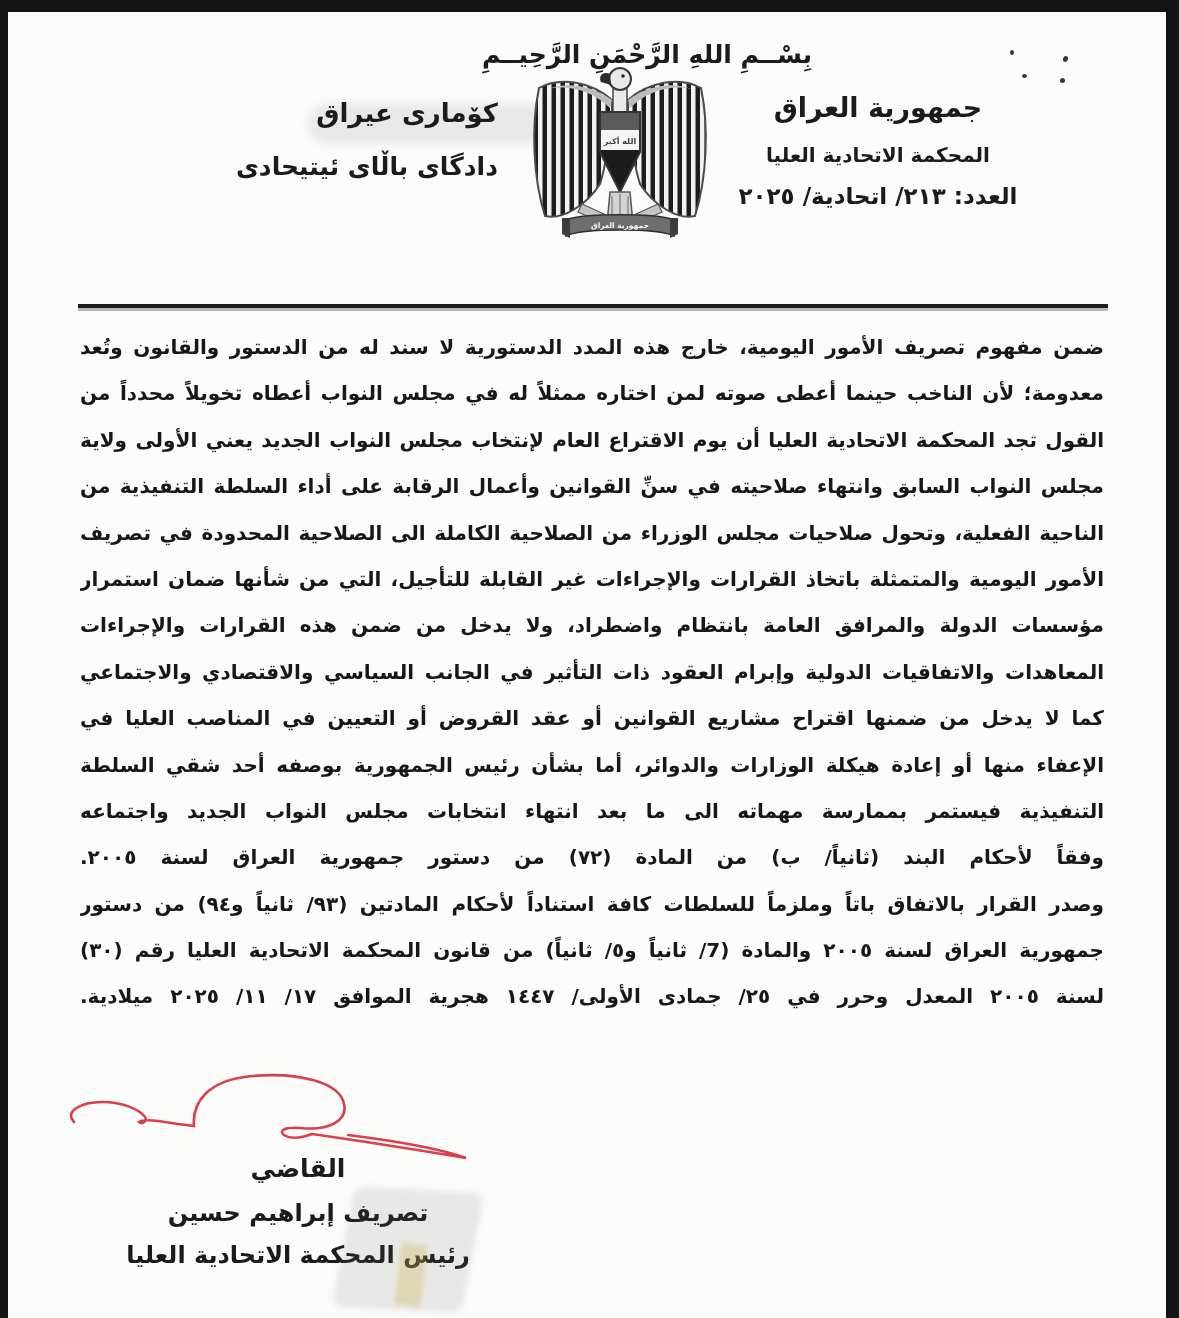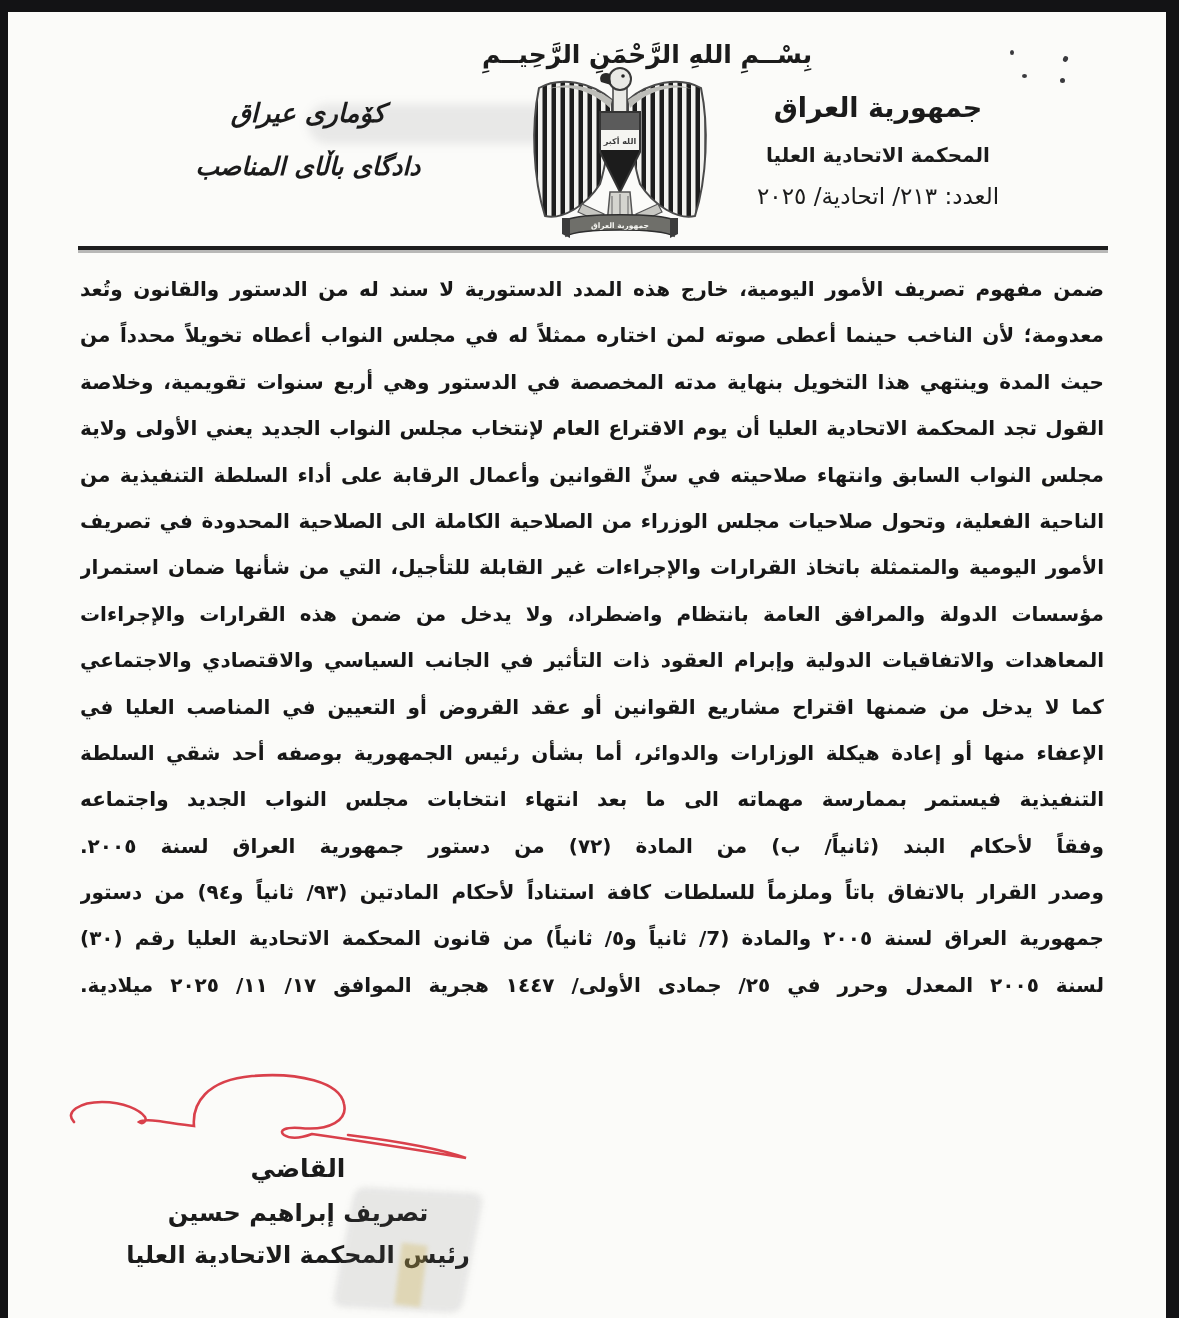--- a/index.html
+++ b/index.html
@@ -1,27 +1,27 @@
 <!DOCTYPE html>
 <html lang="ar"><head>
 <meta charset="utf-8">
 <title>Scanned court document</title>
 <style>
   html,body{margin:0;padding:0;background:#131315;width:1179px;height:1318px;overflow:hidden;
             font-family:"DejaVu Sans",sans-serif;}
   .page{position:absolute;left:8px;top:12px;width:1158px;height:1306px;background:#fbfbf9;color:#1b1b1b;}
   
-  .header{position:relative;height:234px;}
+  .header{position:relative;height:292px;}
   .bismillah{position:absolute;left:639px;top:28px;transform:translateX(-50%);
              font-size:25px;font-weight:700;white-space:nowrap;direction:rtl;}
   .hdr-right{position:absolute;left:712px;top:80px;width:316px;text-align:center;direction:rtl;}
   .hdr-right .r1{font-size:27px;font-weight:700;margin-bottom:20px;}
   .hdr-right .r2{font-size:20px;font-weight:700;margin-bottom:16px;letter-spacing:-1px;}
-  .hdr-right .num{font-size:23px;font-weight:400;}
-  .hdr-left{position:absolute;left:110px;top:86px;width:380px;text-align:center;direction:rtl;font-style:italic;}
+  .hdr-right .num{font-size:23px;font-weight:700;}
+  .hdr-left{position:absolute;left:110px;top:86px;width:380px;direction:rtl;}
   .hdr-left .k1{font-size:26px;font-weight:700;margin-bottom:24px;}
   .hdr-left .k2{font-size:25px;font-weight:700;letter-spacing:1px;}
   .emblem{position:absolute;left:512px;top:44px;width:200px;height:192px;}
   .rule{margin:0 58px 0 70px;height:4px;background:#1e1e1e;box-shadow:0 3px 0 rgba(60,60,60,.35);}
   
   .body-text{padding:16px 62px 0 72px;direction:rtl;}
   .bline{font-size:20px;font-weight:700;line-height:46.4px;height:46.4px;overflow:hidden;
          text-align:justify;text-align-last:justify;word-spacing:1px;color:#171717;}
   
   .sig-svg{position:absolute;left:38px;top:1048px;width:432px;height:112px;}
@@ -54,21 +54,21 @@
     <div class="bismillah">بِسْــمِ اللهِ الرَّحْمَنِ الرَّحِيــمِ</div>
 
     <div class="hdr-right">
       <div class="r1">جمهورية العراق</div>
       <div class="r2">المحكمة الاتحادية العليا</div>
       <div class="num">العدد: ٢١٣/ اتحادية/ ٢٠٢٥</div>
     </div>
 
     <div class="hdr-left">
       <div class="k1">كۆماری عیراق</div>
-      <div class="k2">دادگای باڵای المناصب</div>
+      <div class="k2">دادگای باڵای ئیتیحادی</div>
     </div>
 
     <svg class="emblem" viewBox="0 0 200 192">
       <defs>
         <pattern id="wingstripes" width="9" height="10" patternUnits="userSpaceOnUse">
           <rect width="9" height="10" fill="#f2f2ef"></rect>
           <rect x="4.5" width="4.5" height="10" fill="#1d1d1d"></rect>
         </pattern>
         <clipPath id="shieldclip">
           <path d="M80,56 L120,56 L120,96 L100,136 L80,96 Z"></path>
@@ -111,21 +111,20 @@
     <span class="speck s2"></span>
     <span class="speck s3"></span>
     <span class="speck s4"></span>
   </div>
 
   <div class="rule"></div>
 
   <div class="body-text" id="body-lines">
       <div class="bline" dir="rtl">ضمن مفهوم تصريف الأمور اليومية، خارج هذه المدد الدستورية لا سند له من الدستور والقانون وتُعد آثاره</div>
       <div class="bline" dir="rtl">معدومة؛ لأن الناخب حينما أعطى صوته لمن اختاره ممثلاً له في مجلس النواب أعطاه تخويلاً محدداً من</div>
-      <div class="bline" dir="rtl">حيث المدة وينتهي هذا التخويل بنهاية مدته المخصصة في الدستور وهي أربع سنوات تقويمية، وخلاصة</div>
       <div class="bline" dir="rtl">القول تجد المحكمة الاتحادية العليا أن يوم الاقتراع العام لإنتخاب مجلس النواب الجديد يعني الأولى ولاية</div>
       <div class="bline" dir="rtl">مجلس النواب السابق وانتهاء صلاحيته في سنِّ القوانين وأعمال الرقابة على أداء السلطة التنفيذية من</div>
       <div class="bline" dir="rtl">الناحية الفعلية، وتحول صلاحيات مجلس الوزراء من الصلاحية الكاملة الى الصلاحية المحدودة في تصريف</div>
       <div class="bline" dir="rtl">الأمور اليومية والمتمثلة باتخاذ القرارات والإجراءات غير القابلة للتأجيل، التي من شأنها ضمان استمرار عمل</div>
       <div class="bline" dir="rtl">مؤسسات الدولة والمرافق العامة بانتظام واضطراد، ولا يدخل من ضمن هذه القرارات والإجراءات التوقيع على</div>
       <div class="bline" dir="rtl">المعاهدات والاتفاقيات الدولية وإبرام العقود ذات التأثير في الجانب السياسي والاقتصادي والاجتماعي للبلاد،</div>
       <div class="bline" dir="rtl">كما لا يدخل من ضمنها اقتراح مشاريع القوانين أو عقد القروض أو التعيين في المناصب العليا في الدولة أو</div>
       <div class="bline" dir="rtl">الإعفاء منها أو إعادة هيكلة الوزارات والدوائر، أما بشأن رئيس الجمهورية بوصفه أحد شقي السلطة</div>
       <div class="bline" dir="rtl">التنفيذية فيستمر بممارسة مهماته الى ما بعد انتهاء انتخابات مجلس النواب الجديد واجتماعه</div>
       <div class="bline" dir="rtl">وفقاً لأحكام البند (ثانياً/ ب) من المادة (٧٢) من دستور جمهورية العراق لسنة ٢٠٠٥.</div>

